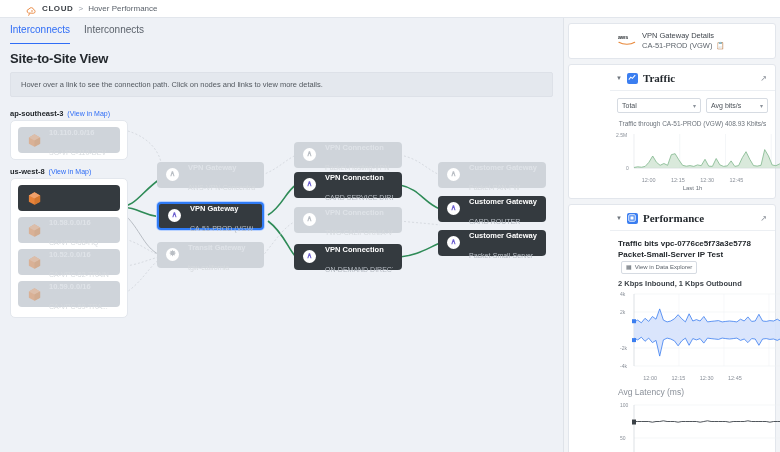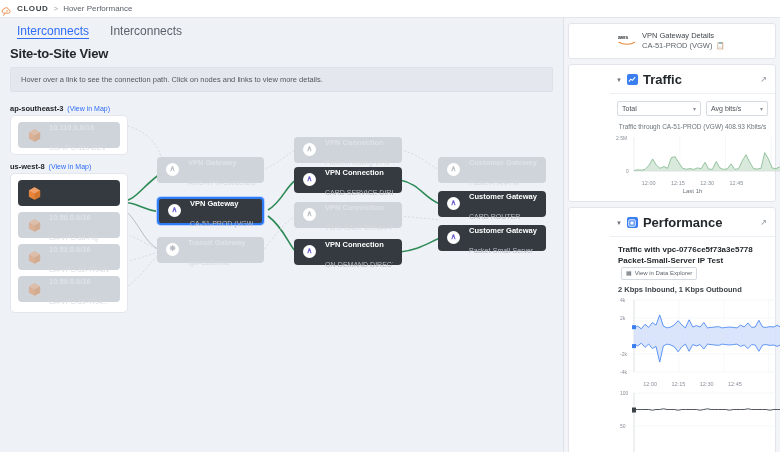--- a/index.html
+++ b/index.html
@@ -9,34 +9,34 @@
     font-family:"Liberation Sans", sans-serif;
     background:#eef1f6;
     color:#2b3034;
     overflow:hidden;
     position:relative;
   }
 
   
   .topbar {
     height:18px; background:#ffffff; border-bottom:1px solid #e2e6ec;
-    display:flex; align-items:center; padding:0 1px; gap:5px;
+    display:flex; align-items:center; padding:0 26px; gap:5px;
   }
   .logo-mark { width:11px; height:11px; position:relative; flex:0 0 auto; }
   .brand { font-size:8px; font-weight:bold; letter-spacing:.6px; color:#3a3f45; }
   .crumb-sep { font-size:8px; color:#9aa1ab; }
   .crumb { font-size:8px; color:#5b626b; }
 
   
   .left {
     position:absolute; left:0; top:18px; width:563px; bottom:0;
     background:#eef1f6; overflow:hidden;
   }
   .tabs { display:flex; gap:14px; padding:6px 10px 0 10px; }
-  .tab { font-size:12px; color:#5b626b; padding-bottom:0;margin-left:7px; }
+  .tab { font-size:10px; color:#5b626b; padding-bottom:8px; }
   .tab.active { color:#2f6df6; border-bottom:1.5px solid #2f6df6; }
   .page-title { font-size:13px; font-weight:bold; padding:7px 10px 6px 10px; color:#23282d; letter-spacing:-.2px; }
   .hint {
     margin:0 10px; background:#e4e8ee; border:1px solid #dde1e8;
     font-size:7.5px; color:#52585f; padding:7px 10px; border-radius:2px;
   }
 
   
   .graph { position:relative; margin-top:10px; height:330px; }
   .graph svg.links { position:absolute; left:0; top:0; width:563px; height:330px; }
@@ -96,21 +96,21 @@
   .ph-t2 { font-size:7.5px; color:#5d646c; line-height:1.35; display:flex; align-items:center; gap:4px;}
   .copy-ico { font-size:7px; color:#8b929a; }
 
   .sec-head {
     display:flex; align-items:center; gap:5px; padding:7px 8px 6px 6px;
     border-bottom:1px solid #eceff3;
   }
   .caret { font-size:6px; color:#6e757d; }
   .sec-ico { width:11px; height:11px; border-radius:2px; background:#3b7ef0; display:flex; align-items:center; justify-content:center; }
   .sec-ico svg { display:block; }
-  .sec-title { font-size:13px; font-weight:bold; color:#23282d; }
+  .sec-title { font-size:11px; font-weight:bold; color:#23282d;font-family:Liberation Serif, serif; }
   .expand { margin-left:auto; font-size:8px; color:#8a9099; }
 
   .selects { display:flex; gap:5px; padding:7px 7px 5px 7px; }
   .sel-box {
     border:1px solid #d6dbe2; border-radius:2px; background:#fff;
     font-size:7px; color:#4b5158; padding:3px 4px;
     display:flex; align-items:center; justify-content:space-between;
   }
   .sel-box.wide { flex:1 1 auto; }
   .sel-box.narrow { width:62px; }
@@ -453,21 +453,21 @@
             <rect x="1" y="1" width="8" height="8" rx="1" fill="none" stroke="#fff" stroke-width="1.2"></rect>
             <rect x="3" y="3" width="4" height="4" fill="#fff"></rect>
           </svg>
       </span>
       <span class="sec-title">Performance</span>
       <span class="expand">↗</span>
     </div>
 
     <div class="perf-body">
       <div class="perf-title">
-        <span>Traffic with vpc-0776ce5f73a3e5778 Packet-Small-Server IP Test</span><span class="de-btn">
+        <span>Traffic bits vpc-0776ce5f73a3e5778 Packet-Small-Server IP Test</span><span class="de-btn">
             <span>▦</span>
             <span>View in Data Explorer</span>
           </span>
       </div>
       <div class="perf-sub">2 Kbps Inbound, 1 Kbps Outbound</div>
 
       <div class="chart-wrap" style="padding:0;">
         <svg id="perf-svg" width="198" height="80" viewBox="0 0 198 80">
             <line x1="16" y1="4" x2="196" y2="4" stroke="#eef1f4" stroke-width="0.6"></line>
             <line x1="16" y1="22" x2="196" y2="22" stroke="#eef1f4" stroke-width="0.6"></line>
@@ -489,20 +489,24 @@
             <text x="2" y="78" font-size="5" fill="#8a9099" font-family="Liberation Sans, sans-serif">-4k</text>
           </svg>
         <div class="xaxis">
           <span>12:00</span>
           <span>12:15</span>
           <span>12:30</span>
           <span>12:45</span>
         </div>
       </div>
 
+      <div class="lat-title">
+        <span>Avg Latency</span>
+        <span>(ms)</span>
+      </div>
 
       <div class="chart-wrap" style="padding:0;">
         <svg id="lat-svg" width="198" height="78" viewBox="0 0 198 78">
             <line x1="16" y1="6" x2="196" y2="6" stroke="#eef1f4" stroke-width="0.6"></line>
             <line x1="16" y1="39" x2="196" y2="39" stroke="#eef1f4" stroke-width="0.6"></line>
             <line x1="16" y1="72" x2="196" y2="72" stroke="#eef1f4" stroke-width="0.6"></line>
             <line x1="16" y1="6" x2="16" y2="72" stroke="#c8cdd4" stroke-width="0.6"></line>
             <path d="M16,22.5 L19.7,22.5 L23.3,22.5 L27.0,22.5 L30.7,22.5 L34.4,23.2 L38.0,22.5 L41.7,22.5 L45.4,21.8 L49.1,22.5 L52.7,22.5 L56.4,22.5 L60.1,23.2 L63.8,22.5 L67.4,22.5 L71.1,22.5 L74.8,22.5 L78.4,22.5 L82.1,23.2 L85.8,22.5 L89.5,21.8 L93.1,22.5 L96.8,22.5 L100.5,22.5 L104.2,22.5 L107.8,22.5 L111.5,23.2 L115.2,22.5 L118.9,22.5 L122.5,22.5 L126.2,22.5 L129.9,21.8 L133.6,22.5 L137.2,22.5 L140.9,22.5 L144.6,22.5 L148.2,22.5 L151.9,23.2 L155.6,22.5 L159.3,22.5 L162.9,22.5 L166.6,22.5 L170.3,22.5 L174.0,22.5 L177.6,22.5 L181.3,22.5 L185.0,22.5 L188.7,22.5 L192.3,22.5 L196.0,22.5" fill="none" stroke="#3c4248" stroke-width="0.9"></path>
             <rect x="14" y="20.519999999999996" width="4" height="5" fill="#3c4248"></rect>
             <text x="2" y="8" font-size="5" fill="#8a9099" font-family="Liberation Sans, sans-serif">100</text>

